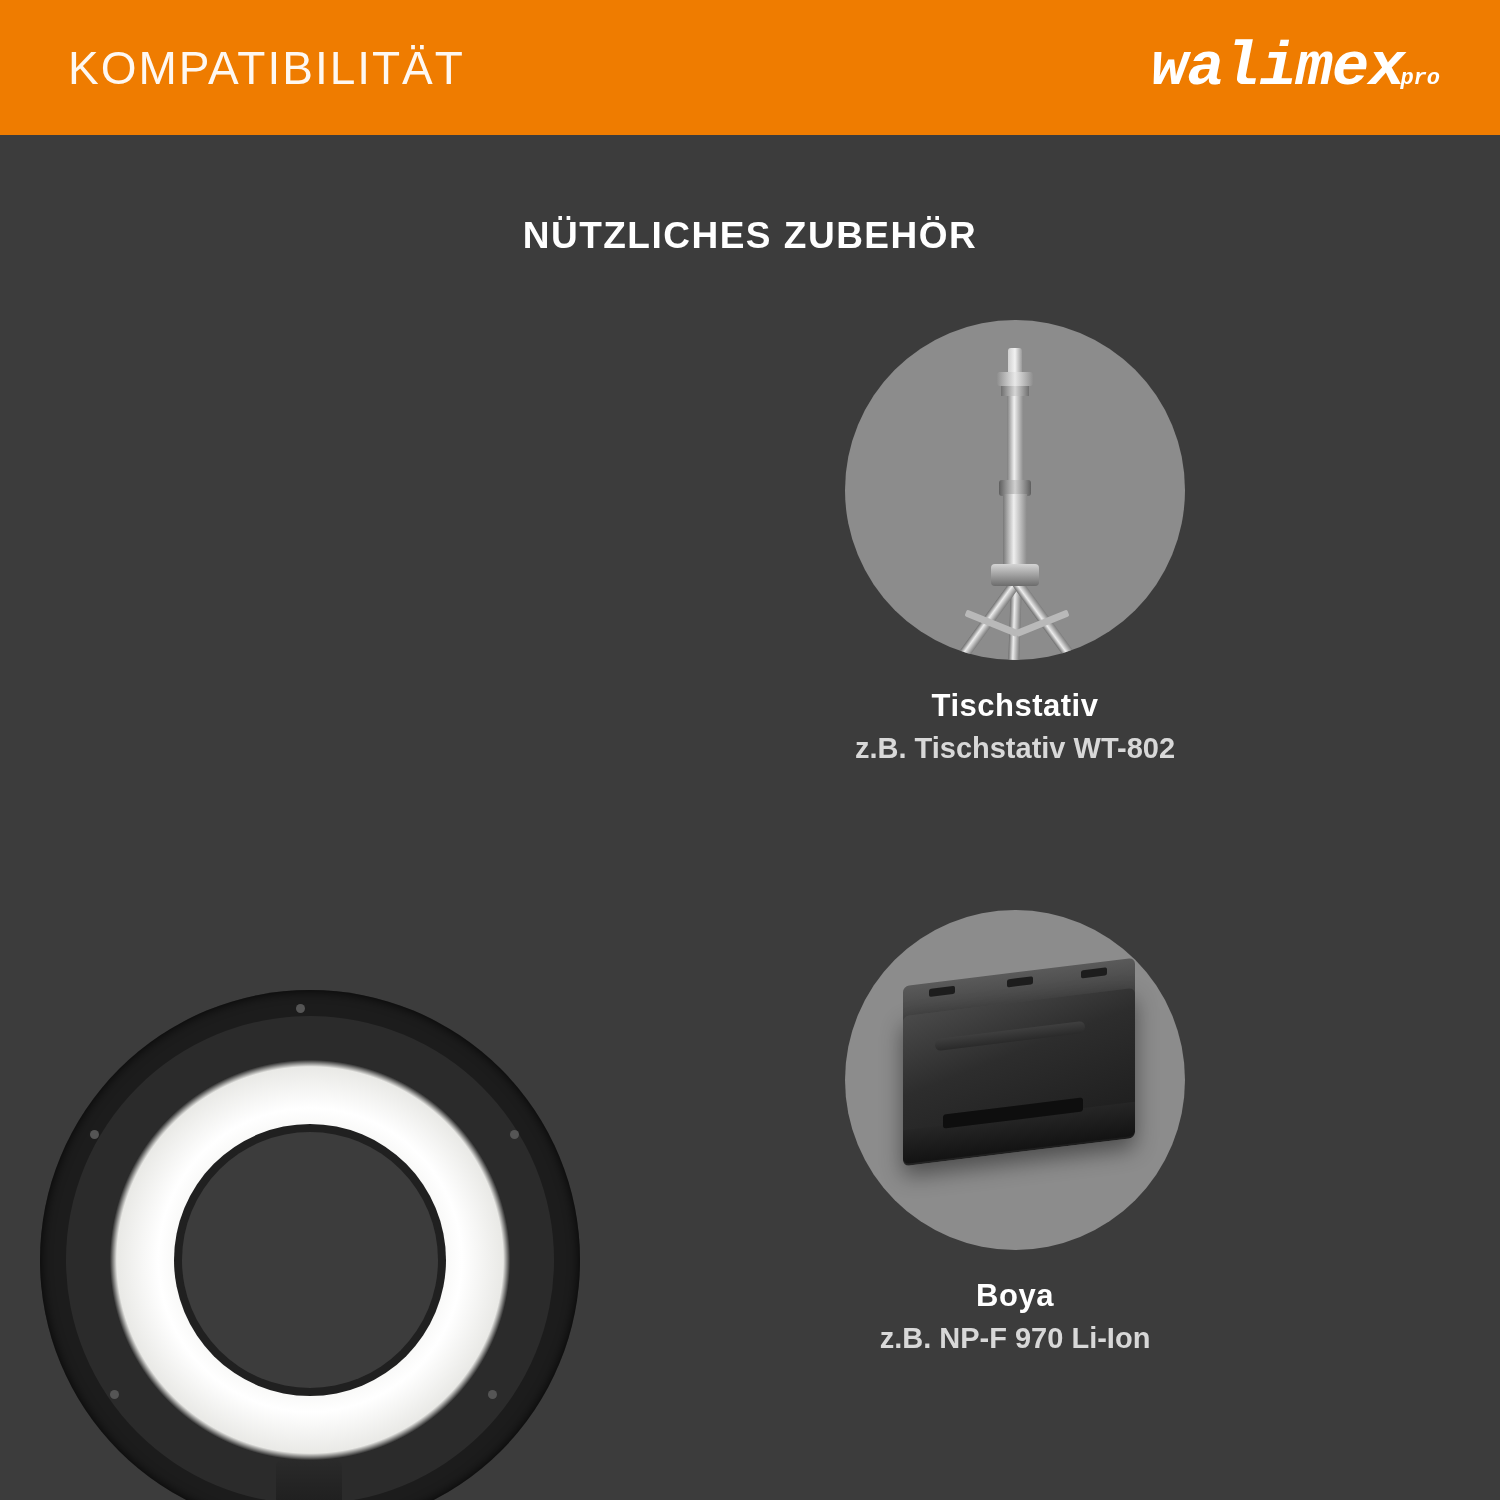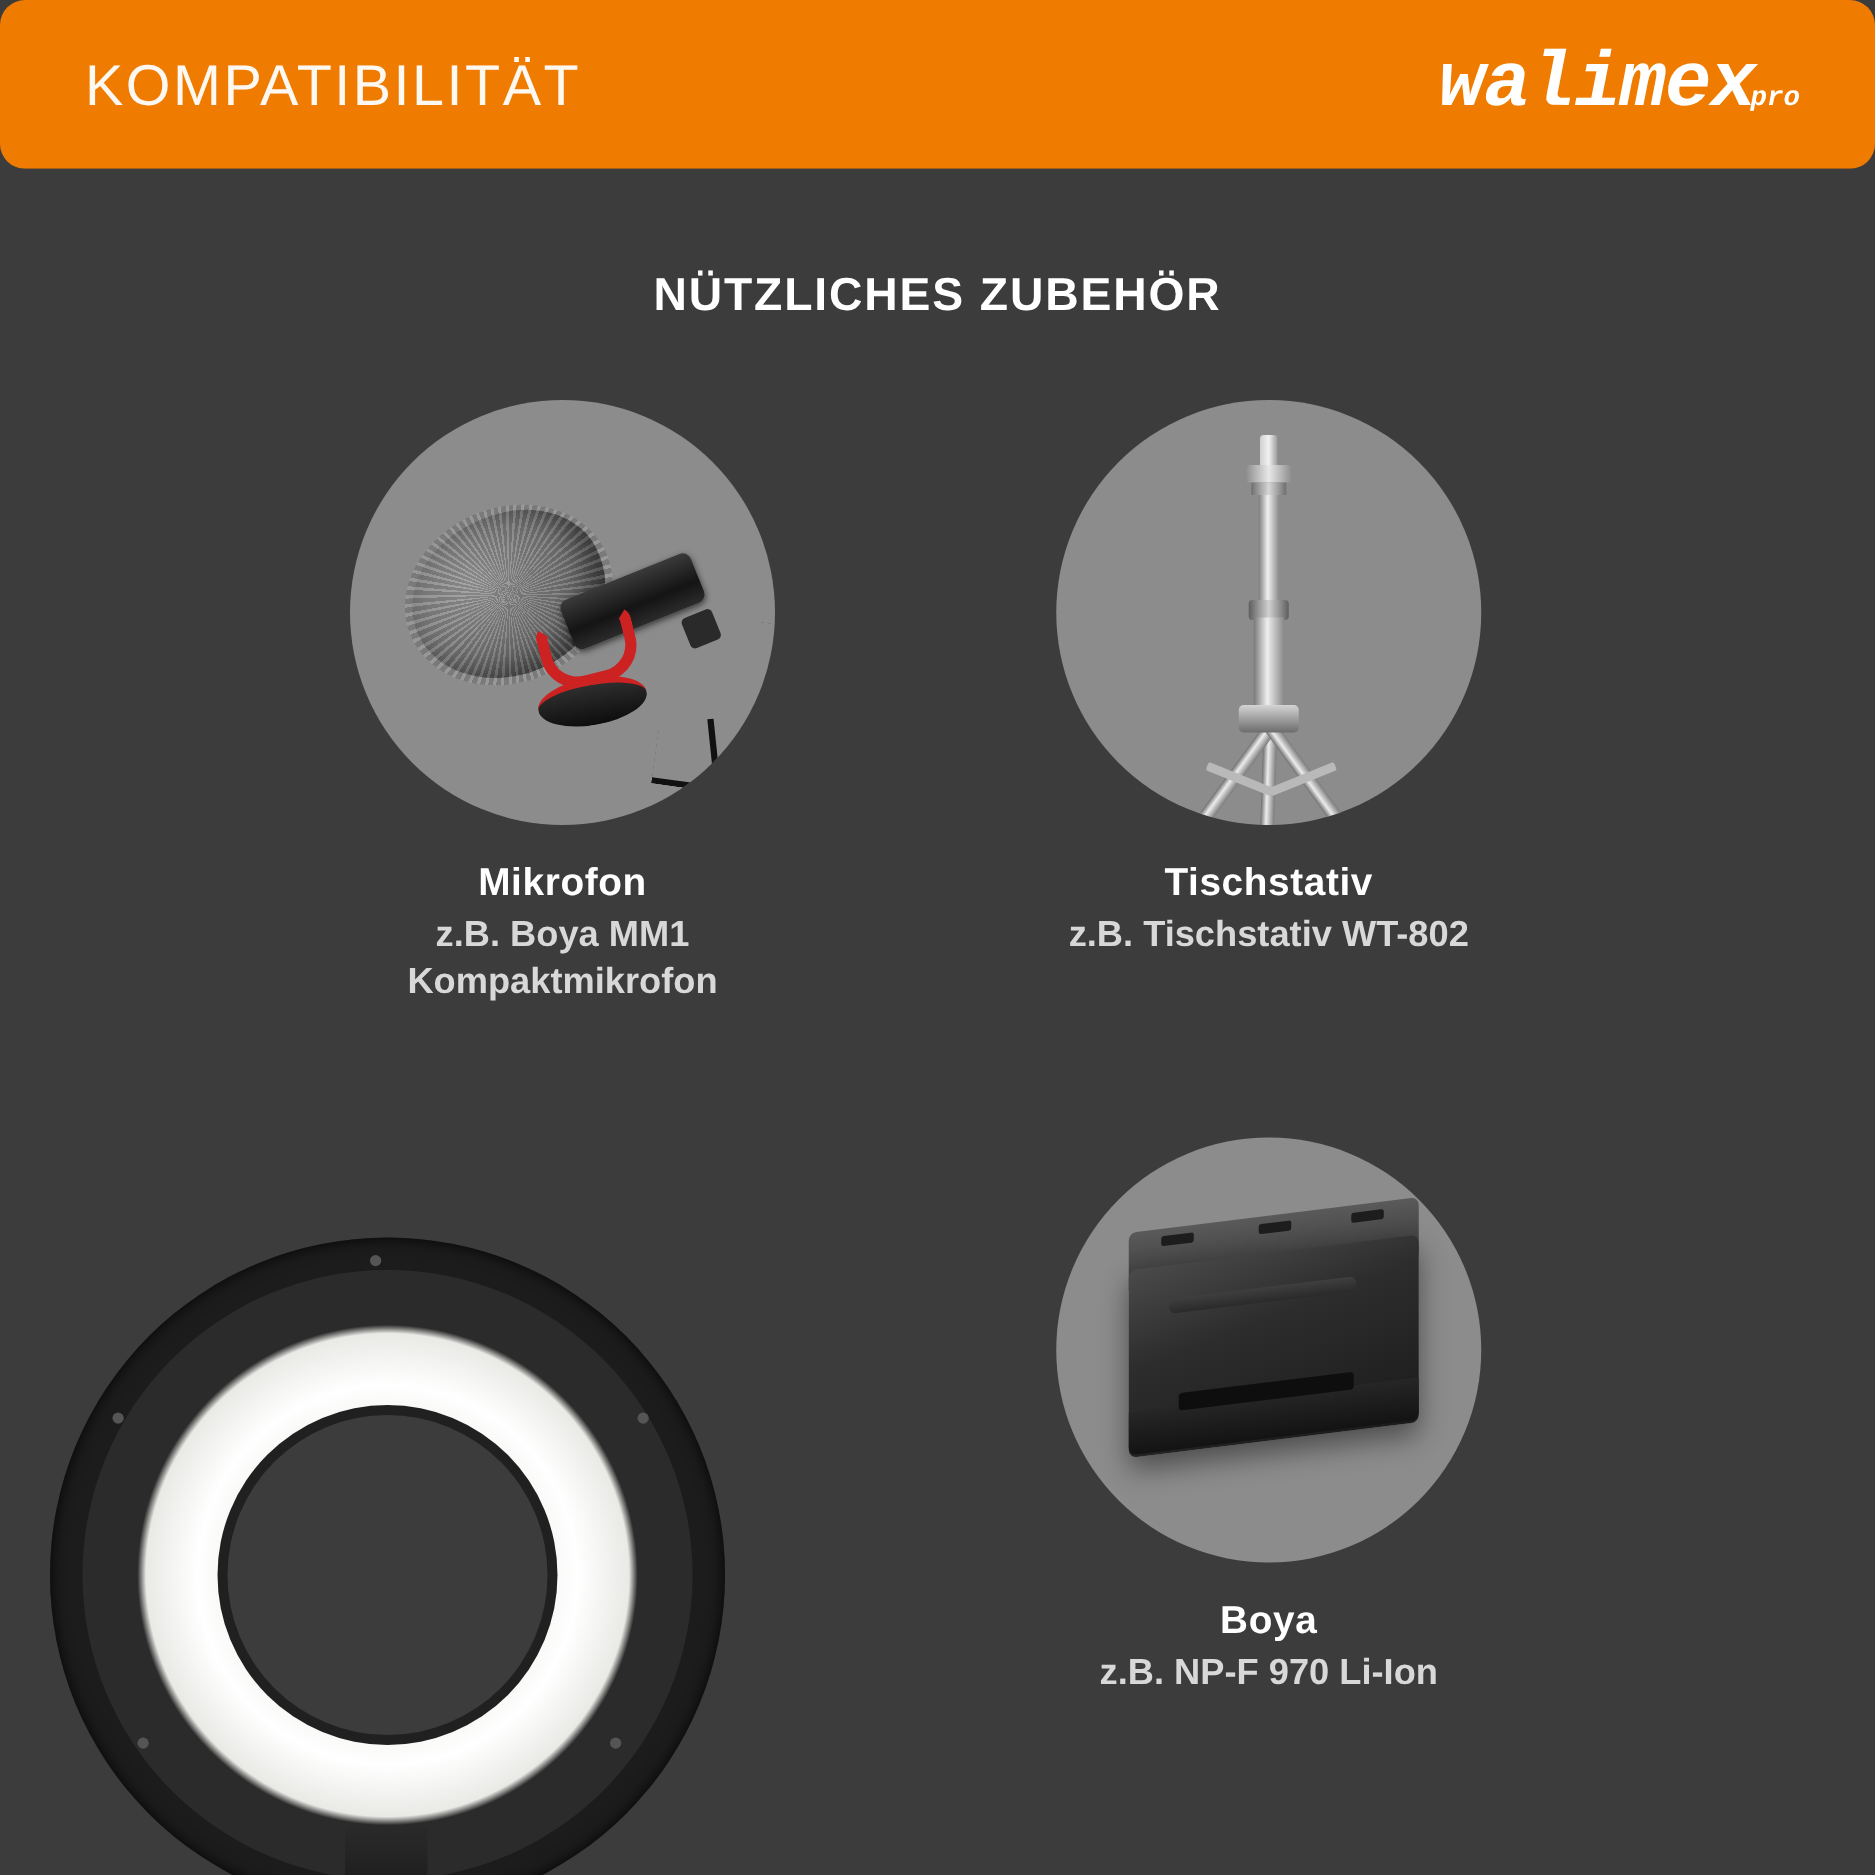--- a/index.html
+++ b/index.html
@@ -19,21 +19,20 @@
   
   .header {
     position: absolute;
     left: 0; top: 0;
     width: 1500px; height: 135px;
     background: #ef7c00;
     display: flex;
     align-items: center;
     justify-content: space-between;
     padding: 0 60px 0 68px;
-    border-radius: 20px;
   }
   .header-title {
     color: #ffffff;
     font-size: 46px;
     letter-spacing: 2px;
     font-weight: 400;
     opacity: 0.95;
   }
   .brand {
     display: flex;
@@ -343,34 +342,20 @@
     <div class="brand">
       <span class="brand-main">walimex</span>
       <span class="brand-sub">pro</span>
     </div>
   </div>
 
   <div class="content">
 
     <div class="section-title">NÜTZLICHES ZUBEHÖR</div>
 
-    <div class="item" id="item-mic">
-      <div class="circle">
-        <div class="mic-cable"></div>
-        <div class="mic-cable2"></div>
-        <div class="mic-wind"></div>
-        <div class="mic-body"></div>
-        <div class="mic-body-tip"></div>
-        <div class="mic-mount"></div>
-        <div class="mic-shoe"></div>
-      </div>
-      <div class="item-name">Mikrofon</div>
-      <div class="item-desc">z.B. Boya MM1</div>
-      <div class="item-desc" style="margin-top:0">Kompaktmikrofon</div>
-    </div>
 
     <div class="item" id="item-stand">
       <div class="circle">
         <div class="st-top"></div>
         <div class="st-knob"></div>
         <div class="st-knob2"></div>
         <div class="st-pole1"></div>
         <div class="st-collar"></div>
         <div class="st-pole2"></div>
         <div class="leg l3"></div>

